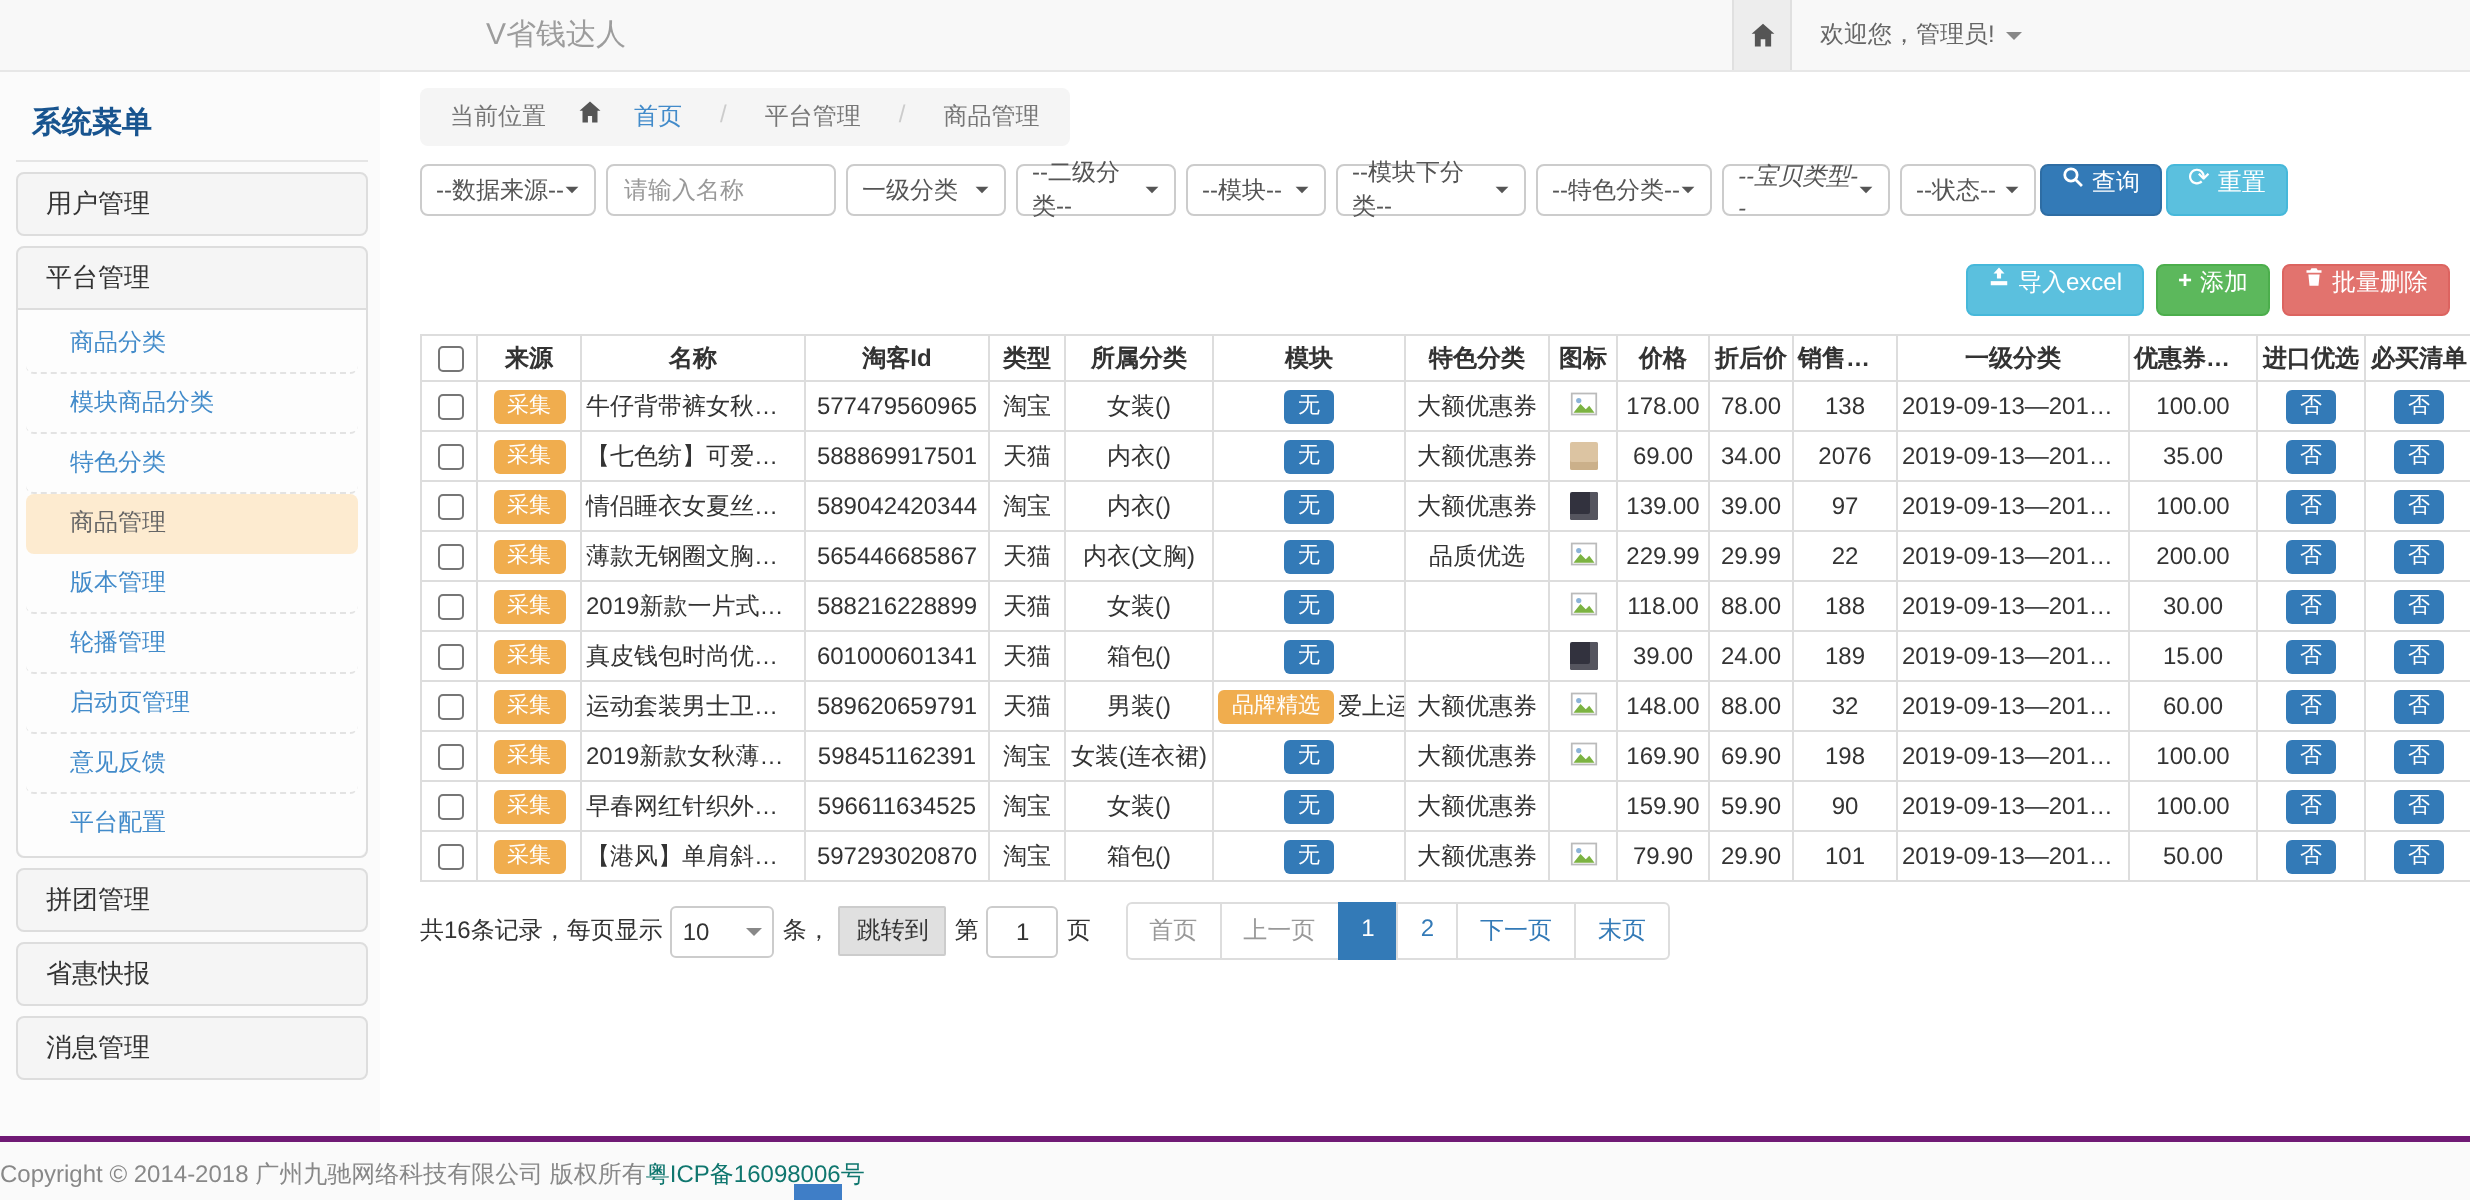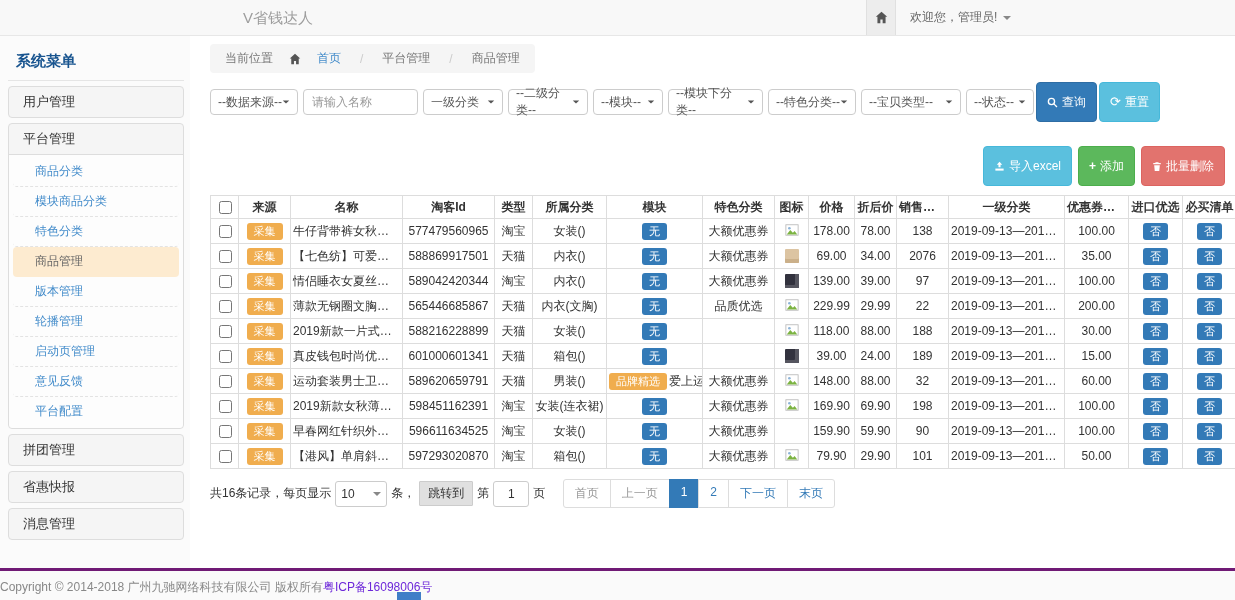--- a/index.html
+++ b/index.html
@@ -17,33 +17,33 @@
   .sidebar{width:190px;flex:0 0 190px;padding:6px 6px 12px 8px;box-sizing:border-box;background:#fbfbfb;overflow:hidden}
   .menu-title{color:#18548f;font-weight:bold;font-size:15px;padding:10px 6px 9px 8px;border-bottom:1px solid #e5e5e5}
   .panel{background:#f5f5f5;border:1px solid #ddd;border-radius:4px;margin-top:5px}
   .panel-heading{padding:6px 14px;font-size:13px;color:#333;cursor:pointer}
   .submenu{background:#fdfdfd;border-top:1px solid #ddd;border-radius:0 0 4px 4px;padding:2px 4px}
   .submenu-item{padding:6px 10px 6px 22px;color:#428bca;border-bottom:1px dashed #e3e3e3;cursor:pointer;border-radius:4px}
   .submenu-item:last-child{border-bottom:none}
   .submenu-item.active{background:#fdebd0;color:#666;border-bottom-color:transparent}
   .main{flex:1;padding:8px 10px 0 20px;box-sizing:border-box;min-width:0}
   
-  .breadcrumb{display:inline-flex;align-items:center;gap:16px;background:#f5f5f5;border-radius:4px;
+  .breadcrumb{display:inline-flex;gap:16px;background:#f5f5f5;border-radius:4px;
     padding:6px 15px;color:#777;margin-bottom:9px}
   .breadcrumb .link{color:#428bca;cursor:pointer}
   .breadcrumb .sep{color:#ccc;padding:0 3px}
   
   .filters{display:flex;gap:2px;align-items:center}
   .sel{height:26px;box-sizing:border-box;border:1px solid #ccc;border-radius:4px;background:#fff;color:#555;
     display:flex;align-items:center;justify-content:space-between;padding:0 7px;cursor:pointer}
   .sel .caret{border-top-color:#555;transform:scale(.8)}
   .txt-input{height:26px;box-sizing:border-box;border:1px solid #ccc;border-radius:4px;padding:0 8px;color:#555;font-size:12px}
   .txt-input::placeholder{color:#999}
-  .btn{height:40px;box-sizing:border-box;border-radius:4px;color:#fff;font-size:12px;padding:0 10px;
-    border:1px solid transparent;display:inline-flex;align-items:center;gap:4px;cursor:pointer;background:#777}
+  .btn{height:26px;box-sizing:border-box;border-radius:4px;color:#fff;font-size:12px;padding:0 10px;
+    border:1px solid transparent;display:inline-flex;align-items:flex-start;gap:4px;cursor:pointer;background:#777}
   .btn-primary{background:#337ab7;border-color:#2e6da4}
   .btn-info{background:#5bc0de;border-color:#46b8da}
   .btn-success{background:#5cb85c;border-color:#4cae4c}
   .btn-danger{background:#e2736e;border-color:#dc6460}
   
   .actions{display:flex;justify-content:flex-end;gap:6px;margin-top:24px}
   
   table{width:100%;border-collapse:collapse;table-layout:fixed;margin-top:9px}
   th,td{border:1px solid #ddd;text-align:center;padding:0 2px;font-size:12px;height:25px;
     overflow:hidden;white-space:nowrap;text-overflow:ellipsis;box-sizing:border-box}
@@ -65,21 +65,21 @@
   .jump-input{width:30px;height:22px;border:1px solid #ccc;border-radius:3px;text-align:center;color:#333;font-size:12px}
   .pg-right{display:flex;margin-right:390px}
   .pg-item{border:1px solid #ddd;background:#fff;color:#337ab7;padding:5px 11px;margin-left:-1px;cursor:pointer}
   .pg-item:first-child{border-radius:3px 0 0 3px;margin-left:0}
   .pg-item:last-child{border-radius:0 3px 3px 0}
   .pg-item.active{background:#337ab7;border-color:#337ab7;color:#fff}
   .pg-item.disabled{color:#999;cursor:default}
   
   .footer{position:absolute;left:0;top:568px;width:1235px;height:32px;background:#fafafa;border-top:3px solid #701a75;
     display:flex;align-items:center;justify-content:flex-start;color:#888;z-index:5}
-  .footer a{color:#6d28d9;text-decoration:none;cursor:pointer}
+  .footer a{color:#0f766e;text-decoration:none;cursor:pointer}
   .blue-artifact{position:absolute;left:397px;top:592px;width:24px;height:8px;background:#3f7ec7;z-index:6}
 </style>
 </head>
 <body>
 
 <div class="navbar">
   <span class="brand">V省钱达人</span>
   <div class="nav-right">
     <div class="home-box">
       <svg class="icn" width="13" height="13" viewBox="0 0 16 16">
@@ -161,21 +161,21 @@
             <span class="caret"></span>
           </span>
           <span class="sel" style="width: 95px;">
             <span>--模块下分类--</span>
             <span class="caret"></span>
           </span>
           <span class="sel" style="width: 88px;">
             <span>--特色分类--</span>
             <span class="caret"></span>
           </span>
-          <span class="sel" style="width: 100px;">
+          <span class="sel" style="width: 84px; font-style: italic;">
             <span>--宝贝类型--</span>
             <span class="caret"></span>
           </span>
           <span class="sel" style="width: 68px;">
             <span>--状态--</span>
             <span class="caret"></span>
           </span>
         </span>
       <button class="btn btn-primary">
         <svg width="11" height="11" viewBox="0 0 16 16">

